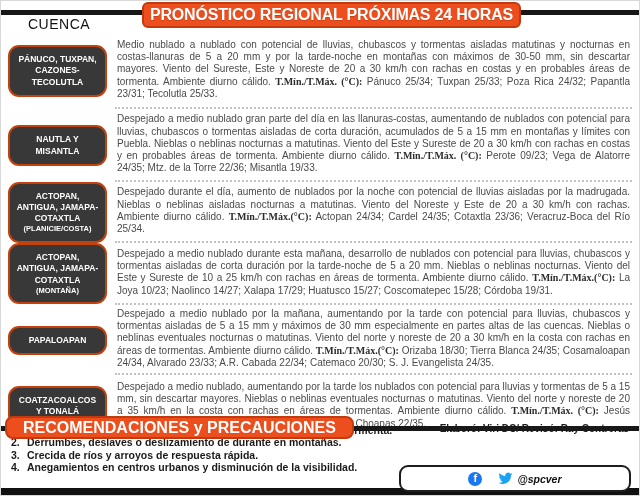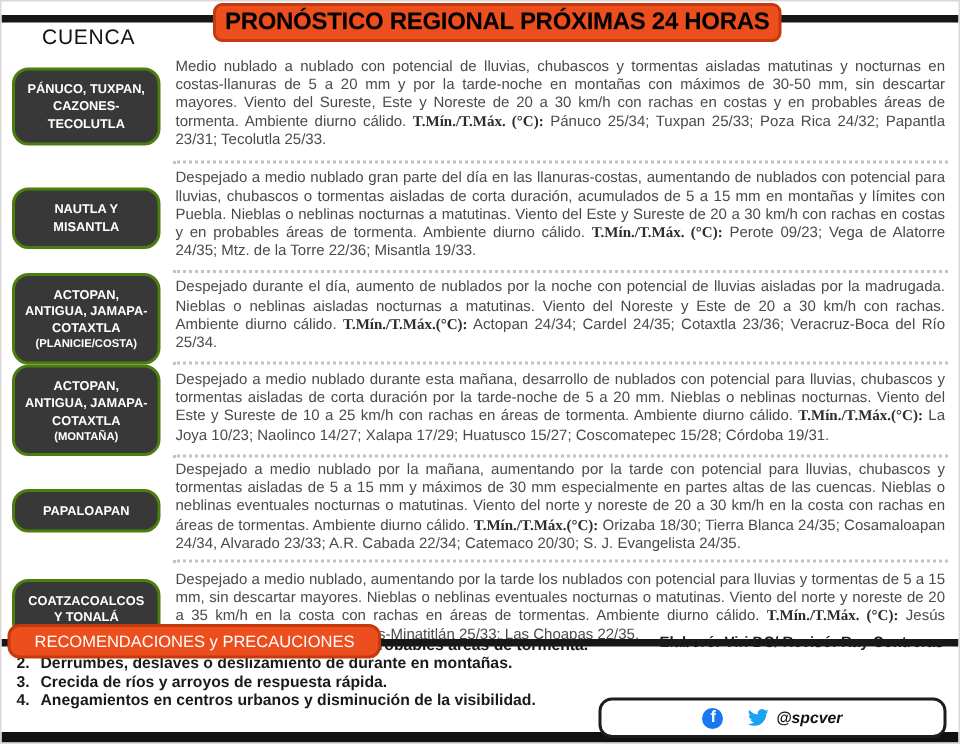--- a/index.html
+++ b/index.html
@@ -9,49 +9,49 @@
     background:#ffffff; color:#474747; position:relative;
     border:1px solid #d9d9d9; overflow:hidden;
   }
   
   .header { position:relative; height:31px; }
   .header-bar { position:absolute; top:9px; left:0; right:0; height:5px; background:#171717; }
   .banner {
     position:absolute; left:141px; top:1px; width:379px; height:26px;
     background:#ec4e1d; border:2px solid #c43a0f; border-radius:6px;
     display:flex; align-items:center; justify-content:center;
-    color:#000000; font-weight:bold; font-size:16px; letter-spacing:-0.2px;
+    color:#ffffff; font-weight:bold; font-size:16px; letter-spacing:-0.2px;
     text-shadow:0 1px 0 rgba(0,0,0,0.15); white-space:nowrap;
   }
   .cuenca { position:absolute; left:27px; top:15px; font-weight:normal; font-size:14px; color:#111; letter-spacing:0.5px; }
   
   .main { padding:1px 7px 0 7px; }
   .row { display:flex; align-items:center; gap:8px; }
   .row:nth-child(1){min-height:76px;} .row:nth-child(2){min-height:73px;}
   .row:nth-child(3){min-height:56px;} .row:nth-child(4){min-height:62px;}
   .row:nth-child(5){min-height:57px;} .row:nth-child(6){min-height:61px;}
   .label-col { flex:0 0 99px; display:flex; justify-content:center; }
   .region-box {
-    background:#383838; border:2px solid #4d7c0f; border-radius:11px;
+    background:#383838; border:2px solid #c2410c; border-radius:11px;
     color:#fff; font-weight:bold; font-size:8.5px; line-height:1.3;
     text-align:center; padding:7px 5px; width:99px;
   }
   .region-sub { display:block; font-size:7.5px; }
   .region-sub:empty { display:none; }
   .text-col { flex:1; padding:3px 2px 4px 2px; align-self:stretch; display:flex; align-items:center; }
   .row:not(:last-child) .text-col { border-bottom:2px dotted #c2c2c2; }
   .forecast { font-size:10px; line-height:1.23; text-align:justify; color:#4a4a4a; }
   .forecast b { color:#2c2c2c;font-family:Liberation Serif, serif; }
   
   .bottom { position:absolute; left:0; right:0; bottom:0; height:79px; }
   .rec-bar { position:absolute; top:10px; left:0; right:0; height:5px; background:#171717; }
   .rec-banner {
     position:absolute; left:4px; top:0; height:23px; padding:0 16px;
     background:#ec4e1d; border:2px solid #c43a0f; border-radius:8px;
-    display:flex; align-items:center; color:#fff; font-weight:normal; font-size:11px;
+    display:flex; align-items:center; color:#fff; font-weight:bold; font-size:16px;
     white-space:nowrap; z-index:2;
   }
   .credits { position:absolute; right:10px; top:7px; font-weight:bold; font-size:10px; color:#1c1c1c; }
   .rec-list { list-style:none; counter-reset:rec; position:absolute; left:8px; top:8px; width:420px; }
   .rec-list li {
     counter-increment:rec; font-weight:bold; font-size:10.5px; color:#1a1a1a;
     line-height:1.18; padding-left:18px; position:relative;
   }
   .rec-list li::before { content:counter(rec) "."; position:absolute; left:2px; }
   .bottom-black { position:absolute; bottom:0; left:0; right:0; height:7px; background:#111; }

